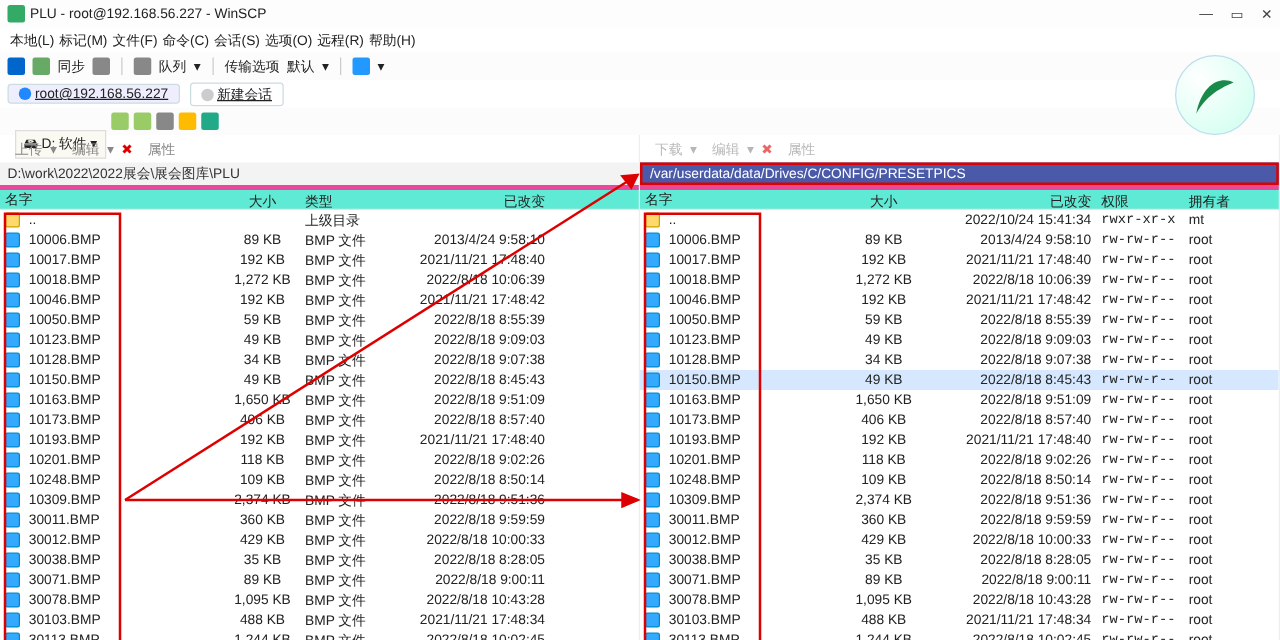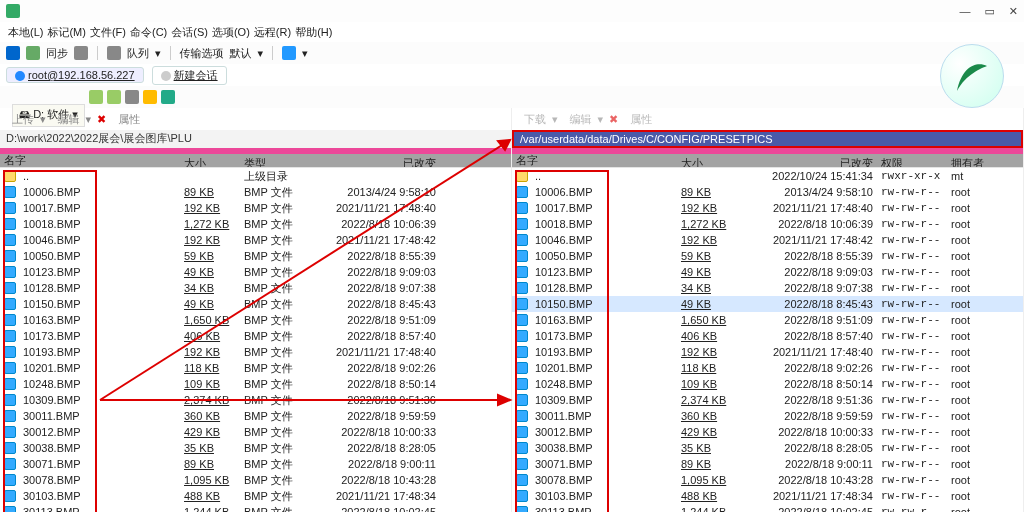--- a/index.html
+++ b/index.html
@@ -17,44 +17,45 @@
   .tab .dot { width:10px;height:10px;display:inline-block;background:#28f;border-radius:50%;margin-right:3px;vertical-align:middle;}
   .panes { display:flex; height: calc(512px - 22px - 20px - 22px - 22px - 22px); }
   .pane { width: 50%; display:flex; flex-direction:column; border-right:1px solid #eee; position:relative; }
   .loc { height:22px; display:flex; align-items:center; gap:4px; padding:0 6px; }
   .loc .drv { padding:1px 6px; background:#fafaf2; border:1px solid #ddd;margin-top:37px;}
   .loc .y { color:#c7a400; }
   .ops { height:22px; display:flex; align-items:center; gap:6px; padding:0 6px; color:#888; }
   .ops.dis { opacity:.6; }
   .path { height:18px; padding:1px 6px; background:#f3f3f3; color:#333; }
   .path.remote { background:#4a5aa8; color:#fff; border:2px solid #d00; }
-  .hdr { display:flex; height:20px; border-top:6px solid #ec4899; border-bottom:1px solid #e4e4e4; background:#a3a3a3; }
+  .hdr { display:flex; height:20px; border-top:4px solid #ec4899; border-bottom:1px solid #e4e4e4; background:#5eead4; }
   .hdr span, .row span { overflow:hidden; white-space:nowrap; text-overflow:ellipsis; padding:2px 4px; }
   .row { display:flex; height:16px; align-items:center; }
   .row.sel { background:#d6e8ff; }
   .list { overflow:hidden; flex:1; }
   .c-name { width:180px; display:flex; align-items:center; gap:3px; }
-  .c-size { width:60px; text-align:left;text-decoration:underline; }
+  .c-size { width:60px; text-align:center; }
   .c-type { width:60px; }
   .c-date { width:140px;text-align:right; }
   .c-perm { width:70px;font-family:Liberation Mono, monospace; }
   .c-own  { width:50px; }
   .rc-name { width:165px; display:flex; align-items:center; gap:3px; }
   .fi { width:12px; height:12px; background:#3af; border-radius:2px; border:1px solid #08c; flex:none;}
   .fu { width:12px; height:12px; background:#ffd96b; border-radius:2px; border:1px solid #c9a400; flex:none;}
   .redbox { border:2px solid #d00; position:absolute; pointer-events:none; }
   .logo { position:absolute; top:44px; right:20px; width:64px;height:64px; border-radius:50%; background:radial-gradient(circle at 30% 30%, #fff, #cfe); border:1px solid #bde; display:flex;align-items:center;justify-content:center;}
   .logo svg { width:40px;height:40px;}
   .arrow { position:absolute; stroke:#d00; stroke-width:2; fill:none; pointer-events:none; }
 </style>
 </head>
 <body>
 
 <div class="titlebar">
   <span class="icon"></span>
+  <span>PLU - root@192.168.56.227 - WinSCP</span>
   <div class="winbtns">
     <span>—</span>
     <span>▭</span>
     <span>✕</span>
   </div>
 </div>
 
 <div class="menubar">
   <span>本地(L)</span>
   <span>标记(M)</span>

